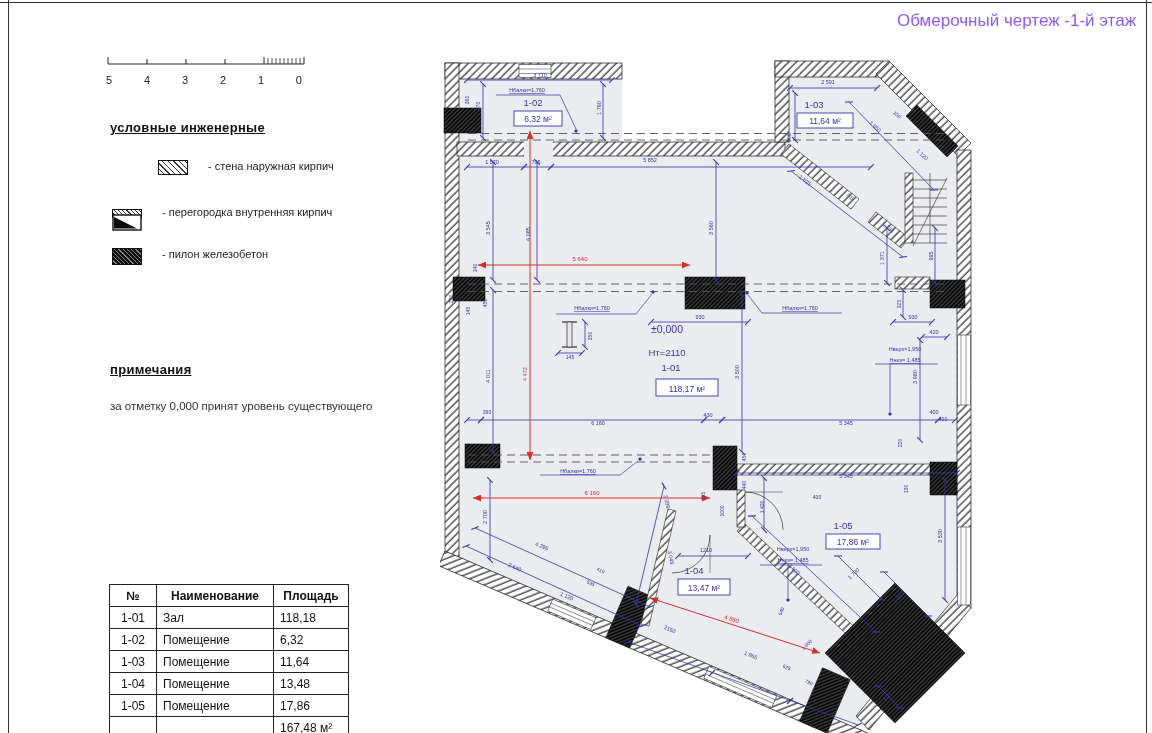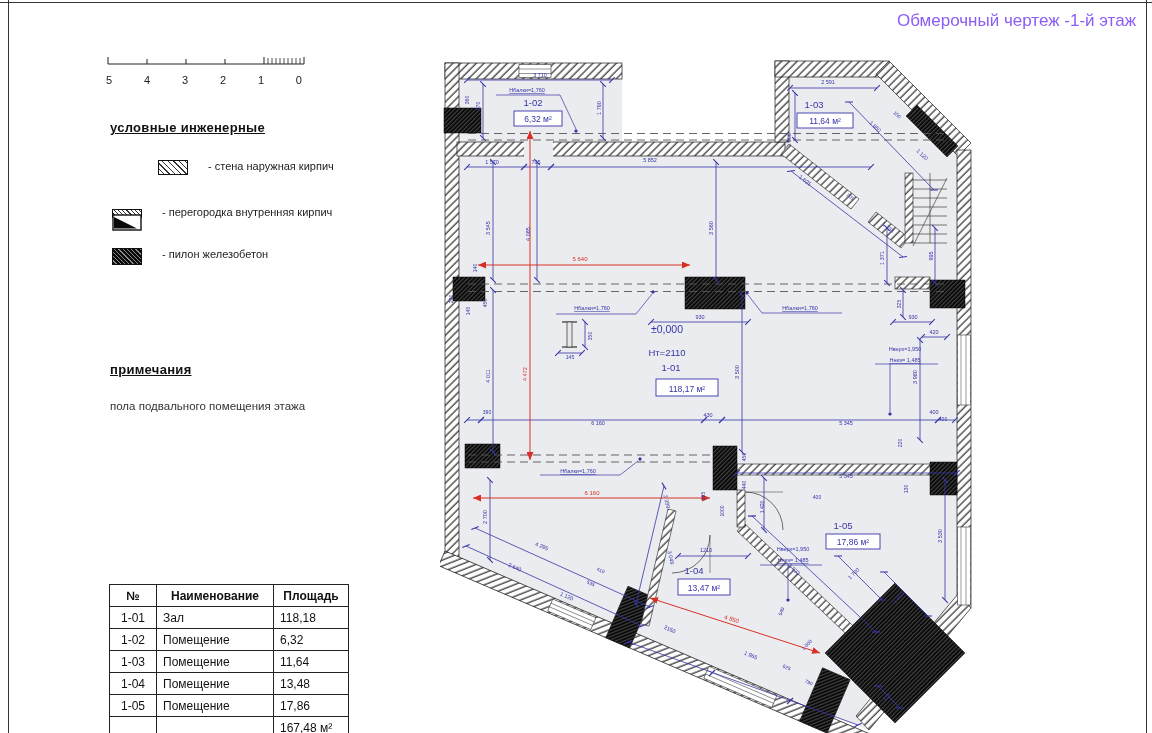--- a/index.html
+++ b/index.html
@@ -105,21 +105,21 @@
       </svg>
   </span>
 </div>
 <div class="legend-item" style="top:248px;">
   <span class="sw sw-pylon"></span>
   <span class="lbl">- пилон железобетон</span>
 </div>
 
 <div id="notes-title" class="section-head">примечания</div>
 <div id="notes-text">
-  <div>пола подвального помещения этажа</div>
+  <div>за отметку 0,000 принят уровень существующего</div>
 </div>
 
 <table id="area-table">
   <thead>
     <tr>
       <th>№</th>
       <th>Наименование</th>
       <th>Площадь</th>
     </tr>
   </thead>

